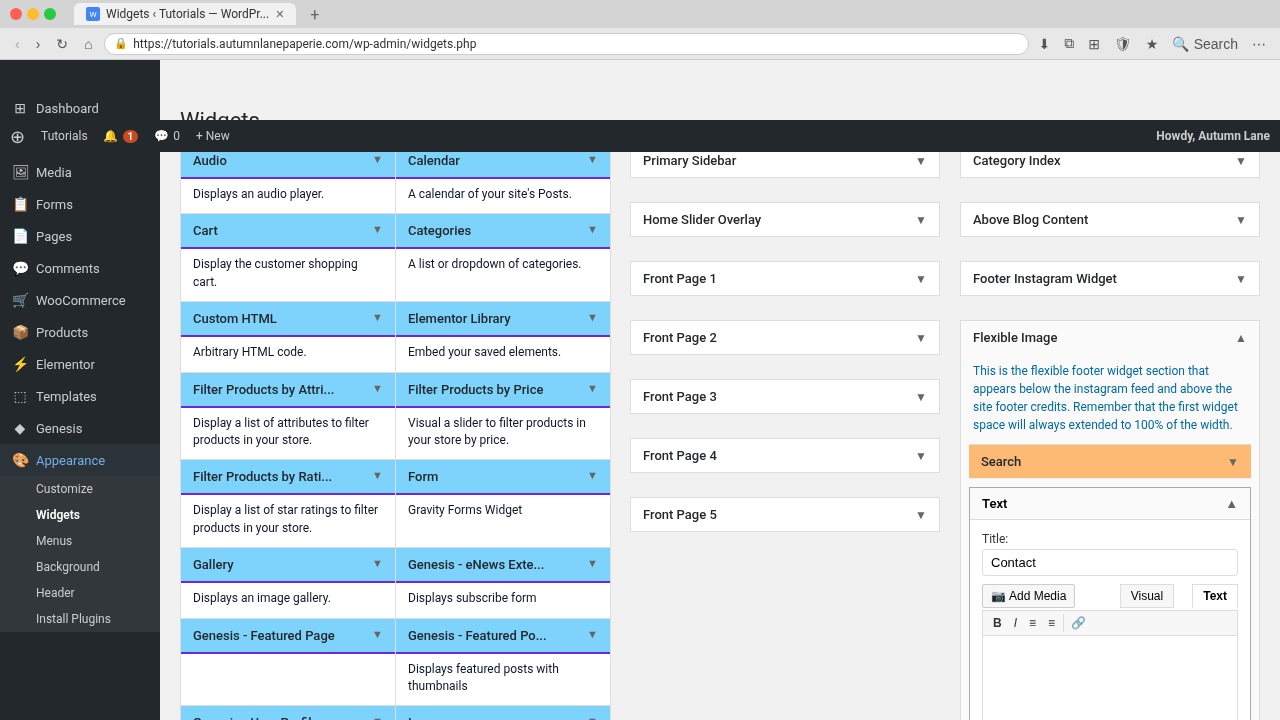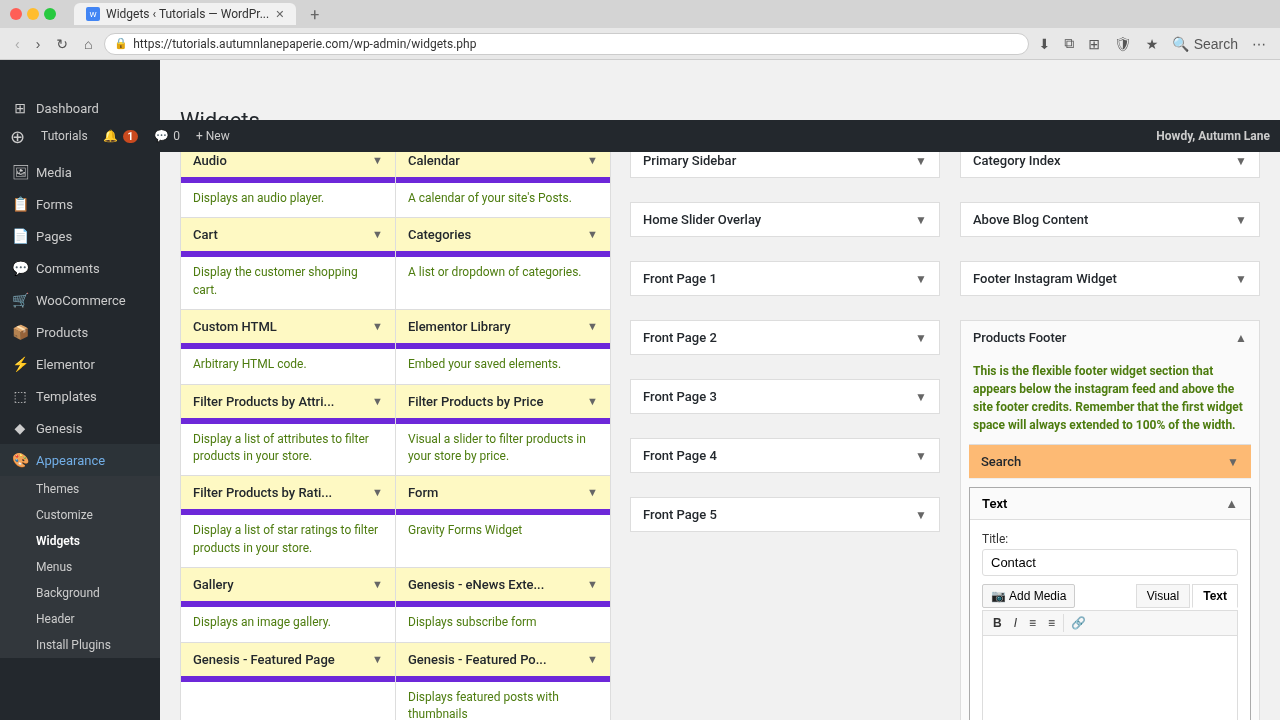--- a/index.html
+++ b/index.html
@@ -57,42 +57,42 @@
     ::-webkit-scrollbar-thumb { background: #ccc; border-radius: 3px; }
 
     .widgets-area { display: flex; gap: 20px; padding: 0 20px 20px; width: 100%; }
 
     .left-widgets { flex: 1; min-width: 0; }
     .center-sidebars { width: 310px; flex-shrink: 0; }
     .right-sidebars { width: 300px; flex-shrink: 0; }
 
     .widget-grid-inner { display: grid; grid-template-columns: 1fr 1fr; }
     .wg-item { border: 1px solid #ddd; background: white; margin: 0 -1px -1px 0; }
-    .wg-header { display: flex; justify-content: space-between; align-items: center; padding: 9px 12px; background: #fef9c3; border-bottom: 6px solid #6d28d9; }
+    .wg-header { display: flex; justify-content: space-between; padding: 9px 12px; background: #7dd3fc; border-bottom: 2px solid #6d28d9; }
     .wg-title { font-size: 13px; color: #23282d; font-weight: 500; }
     .wg-arrow { font-size: 11px; color: #666; }
-    .wg-desc { padding: 7px 12px 10px; font-size: 12px; color: #4d7c0f; line-height: 1.45; }
+    .wg-desc { padding: 7px 12px 10px; font-size: 12px; color: #0f172a; line-height: 1.45; }
 
     .sidebar-section { background: white; border: 1px solid #ddd; margin-bottom: 24px; }
     .ss-header { display: flex; justify-content: space-between; align-items: center; padding: 9px 12px; cursor: pointer; }
     .ss-title { font-size: 13px; font-weight: 500; color: #23282d; }
     .ss-arrow { color: #666; font-size: 12px; }
     .ss-expanded { background: #fafafa; }
 
-    .fw-desc { padding: 8px 12px 10px; font-size: 12px; color: #4d7c0f; line-height: 1.5; font-weight: bold; }
+    .fw-desc { padding: 8px 12px 10px; font-size: 12px; color: #0369a1; line-height: 1.5; }
     .tw-header { display: flex; justify-content: space-between; align-items: center; padding: 8px 12px; background: #fafafa; border-bottom: 1px solid #ddd; }
     .tw-label { font-size: 13px; font-weight: 600; }
     .tw-arrow { color: #666; cursor: pointer; }
     .tw-body { padding: 12px; }
     .tw-field-row { margin-bottom: 8px; }
     .tw-label-text { display: block; font-size: 12px; color: #333; margin-bottom: 3px; }
     .tw-input { width: 100%; border: 1px solid #ddd; padding: 5px 8px; font-size: 13px; border-radius: 3px; }
     .tw-editor-bar { display: flex; justify-content: space-between; align-items: center; margin-bottom: 2px; }
     .tw-add-media { display: inline-flex; align-items: center; gap: 3px; background: #f7f7f7; border: 1px solid #ccc; padding: 4px 8px; font-size: 12px; cursor: pointer; border-radius: 2px; }
-    .tw-tabs { display: flex; gap: 2px; }
+    .tw-tabs { display: flex; gap: 18px; }
     .tw-tab { padding: 4px 10px; font-size: 12px; border: 1px solid #ddd; background: #f7f7f7; cursor: pointer; }
     .tw-tab.active { background: white; font-weight: 600; border-bottom-color: white; }
     .tw-format-bar { display: flex; align-items: center; gap: 2px; border: 1px solid #ddd; padding: 3px 5px; background: #f7f7f7; }
     .tw-fmt-btn { background: none; border: none; padding: 2px 5px; cursor: pointer; font-size: 12px; color: #333; }
     .tw-fmt-btn.bold { font-weight: bold; }
     .tw-fmt-btn.italic { font-style: italic; }
     .tw-content-box { border: 1px solid #ddd; border-top: none; min-height: 90px; background: white; padding: 8px; }
   </style>
 </head>
 <body>
@@ -201,21 +201,20 @@
     <div class="sidebar-item">
       <span class="sidebar-icon">◆</span>
       <span>Genesis</span>
     </div>
     <div class="sidebar-item parent-active" style="background:#2c3338;">
       <span class="sidebar-icon" style="color:#72aee6;">🎨</span>
       <span style="color:#72aee6;text-align:center;">Appearance</span>
     </div>
 
     <div class="sidebar-sub">
-      <span class="sidebar-sub-item">Themes</span>
       <span class="sidebar-sub-item">Customize</span>
       <span class="sidebar-sub-item active">Widgets</span>
       <span class="sidebar-sub-item">Menus</span>
       <span class="sidebar-sub-item">Background</span>
       <span class="sidebar-sub-item">Header</span>
       <span class="sidebar-sub-item">Install Plugins</span>
     </div>
   </div>
 
   <div class="main-content">
@@ -410,21 +409,21 @@
         </div>
         <div class="sidebar-section">
           <div class="ss-header">
             <span class="ss-title">Footer Instagram Widget</span>
             <span class="ss-arrow">▼</span>
           </div>
         </div>
 
         <div class="sidebar-section ss-expanded">
           <div class="ss-header">
-            <span class="ss-title">Products Footer</span>
+            <span class="ss-title">Flexible Image</span>
             <span class="ss-arrow">▲</span>
           </div>
           <div class="fw-desc">This is the flexible footer widget section that appears below the instagram feed and above the site footer credits. Remember that the first widget space will always extended to 100% of the width.</div>
 
           <div style="border-top:1px solid #ddd; margin:0 8px 8px; background:white;">
             <div class="ss-header" style="background:#fdba74; border-bottom:1px solid #eee;">
               <span class="ss-title">Search</span>
               <span class="ss-arrow">▼</span>
             </div>
           </div>

